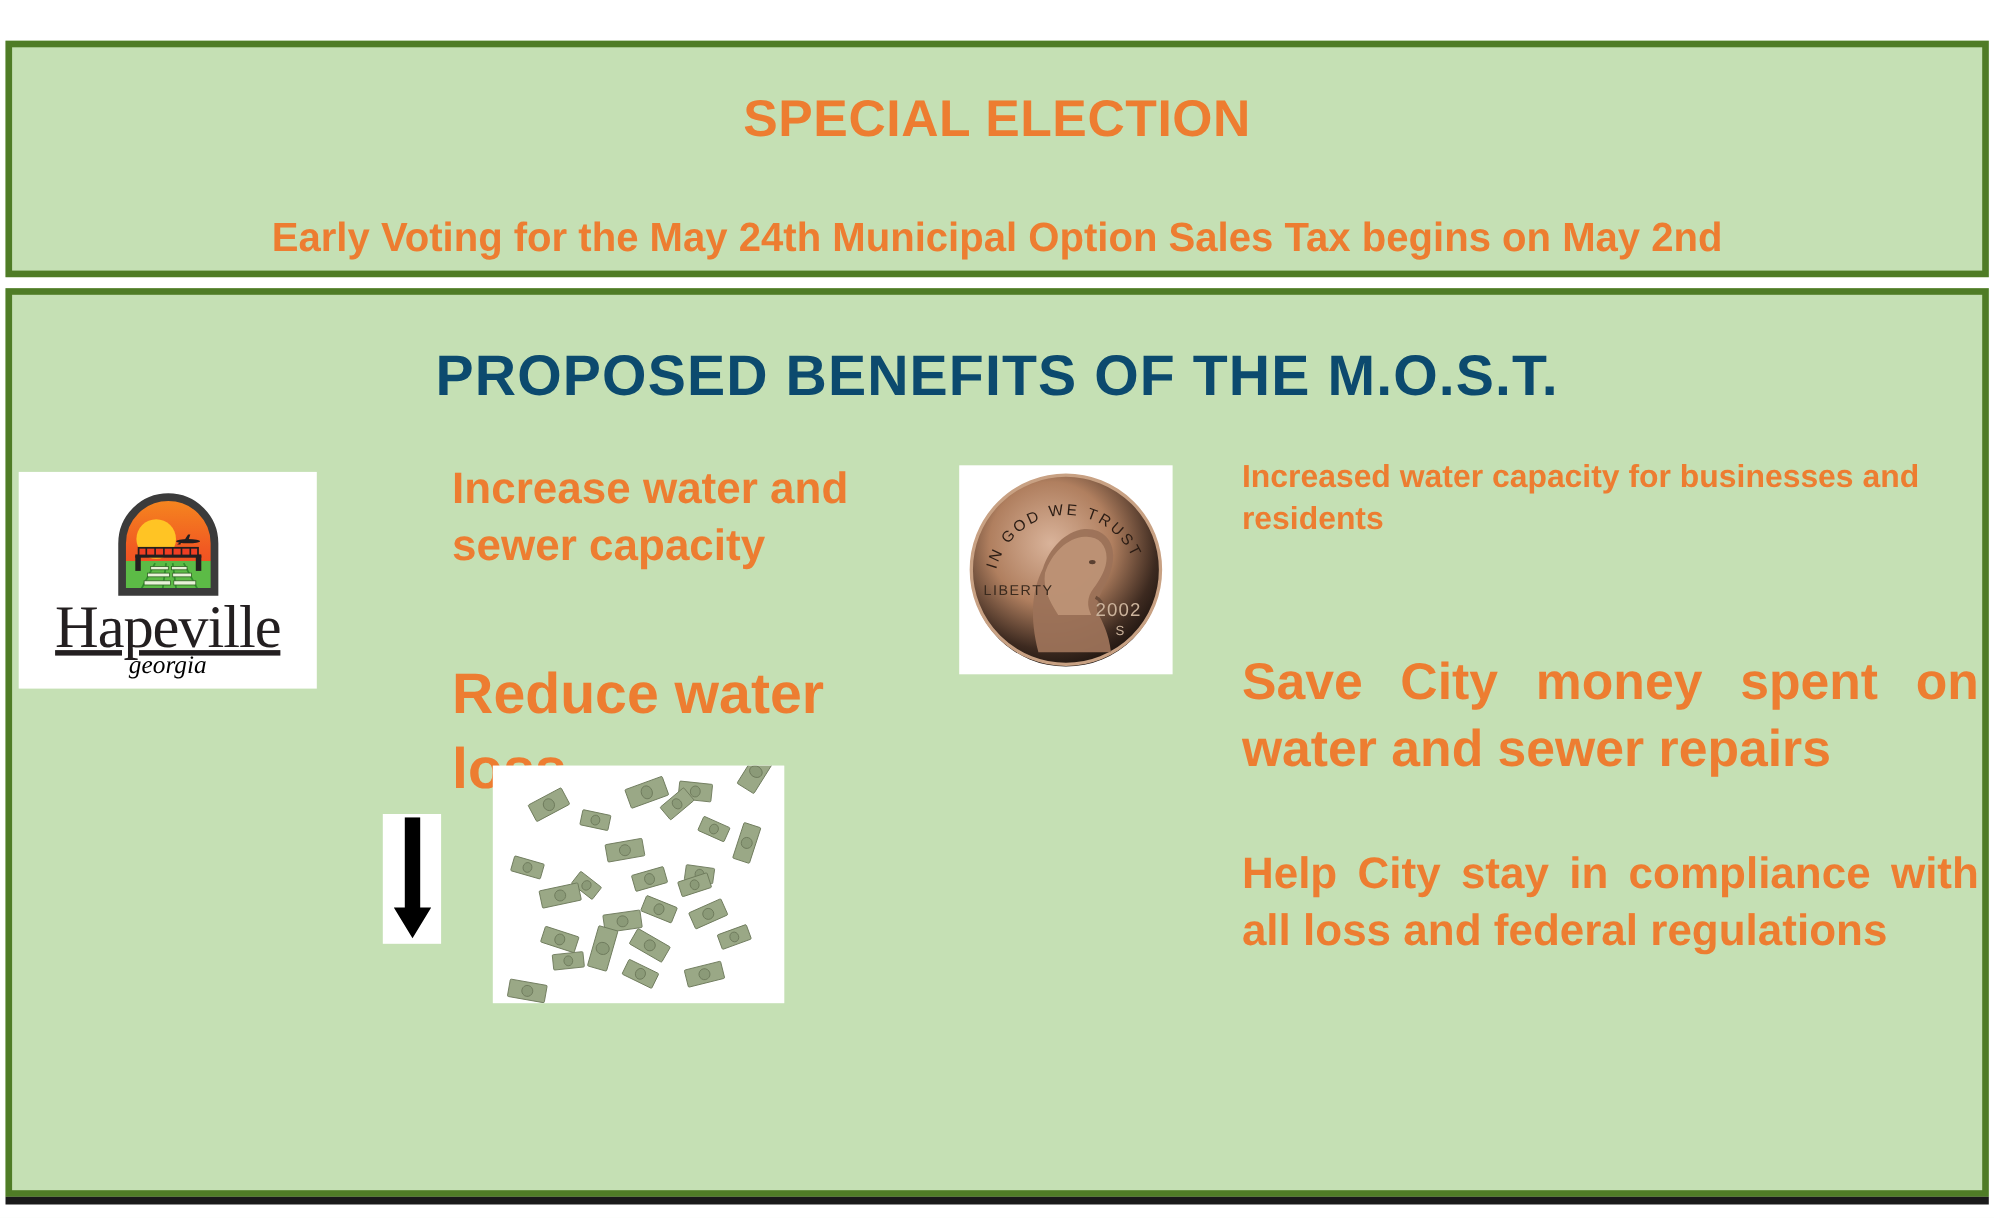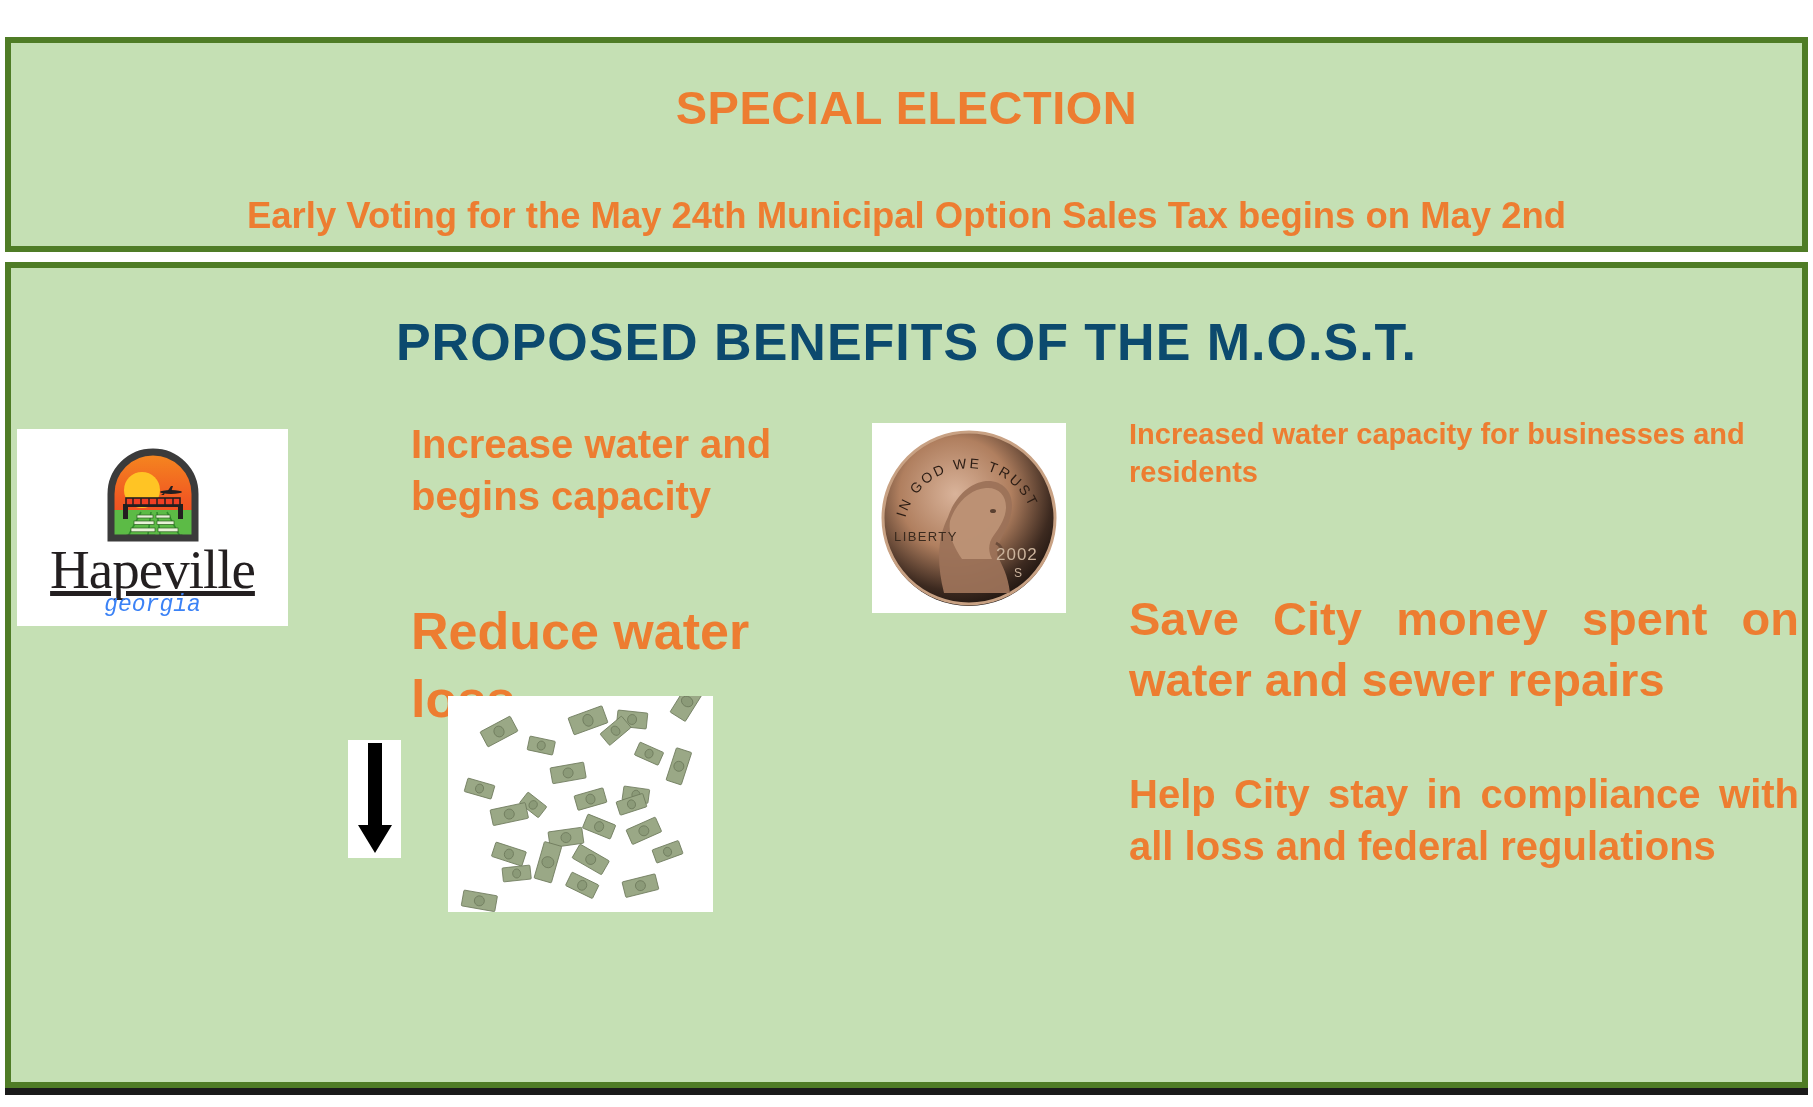--- a/index.html
+++ b/index.html
@@ -130,22 +130,22 @@
     line-height: 58px;
     letter-spacing: -1px;
     text-decoration: underline;
   }
   .logo-sub {
     position: absolute;
     left: 0;
     top: 163px;
     width: 100%;
     text-align: center;
-    color: #3b82f6;
-    font-family: Liberation Mono, monospace;
+    color: #000000;
+    font-family: Liberation Serif, serif;
     font-style: italic;
     font-size: 23px;
   }
 
   
   .arrow-box {
     position: absolute;
     left: 337px;
     top: 472px;
     width: 53px;
@@ -302,21 +302,21 @@
       <div class="logo-wordmark">Hapeville</div>
       <div class="logo-sub">georgia</div>
     </div>
 
     <div class="arrow-box">
       <svg width="36" height="112" viewBox="0 0 36 112">
         <path d="M11 0 L25 0 L25 82 L35 82 L18 110 L1 82 L11 82 Z" fill="#000000"></path>
       </svg>
     </div>
 
-    <div class="txt left-line-1">Increase water and begins capacity</div>
+    <div class="txt left-line-1">Increase water and sewer capacity</div>
 
     <div class="txt left-line-2">Reduce water loss</div>
 
     <div class="money-box">
       <svg width="265" height="216" viewBox="0 0 265 216">
         <rect x="0" y="0" width="265" height="216" fill="#ffffff"></rect>
         <g fill="#9aa886" stroke="#6e7a5c" stroke-width="0.8">
           <g transform="translate(32,36) rotate(-28)">
               <rect width="34" height="17" rx="1"></rect>
               <ellipse cx="17" cy="8.5" rx="5" ry="5.5" fill="#8b9a78"></ellipse>

